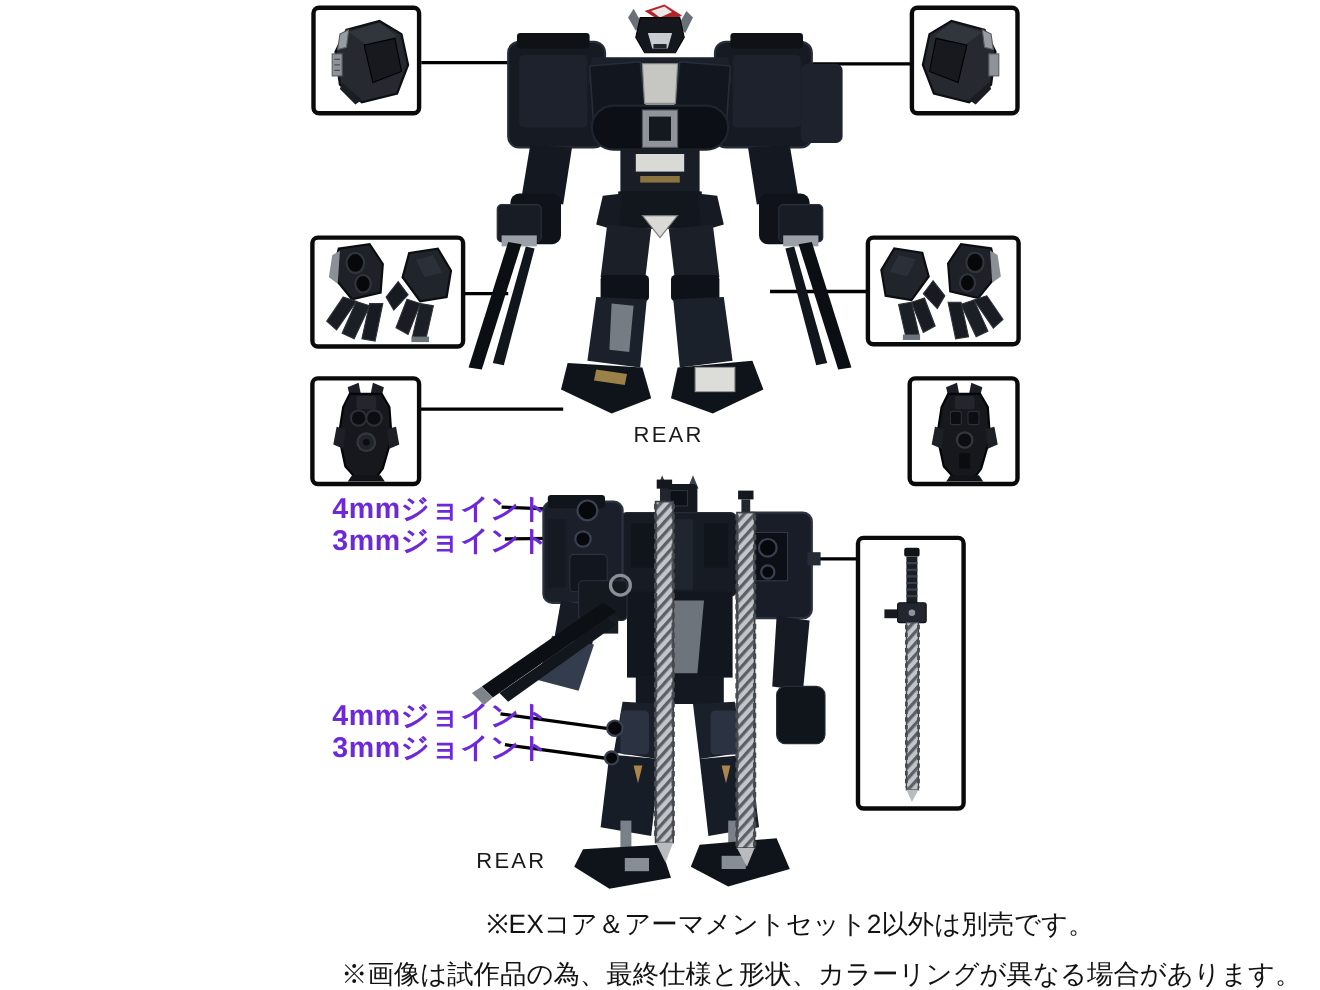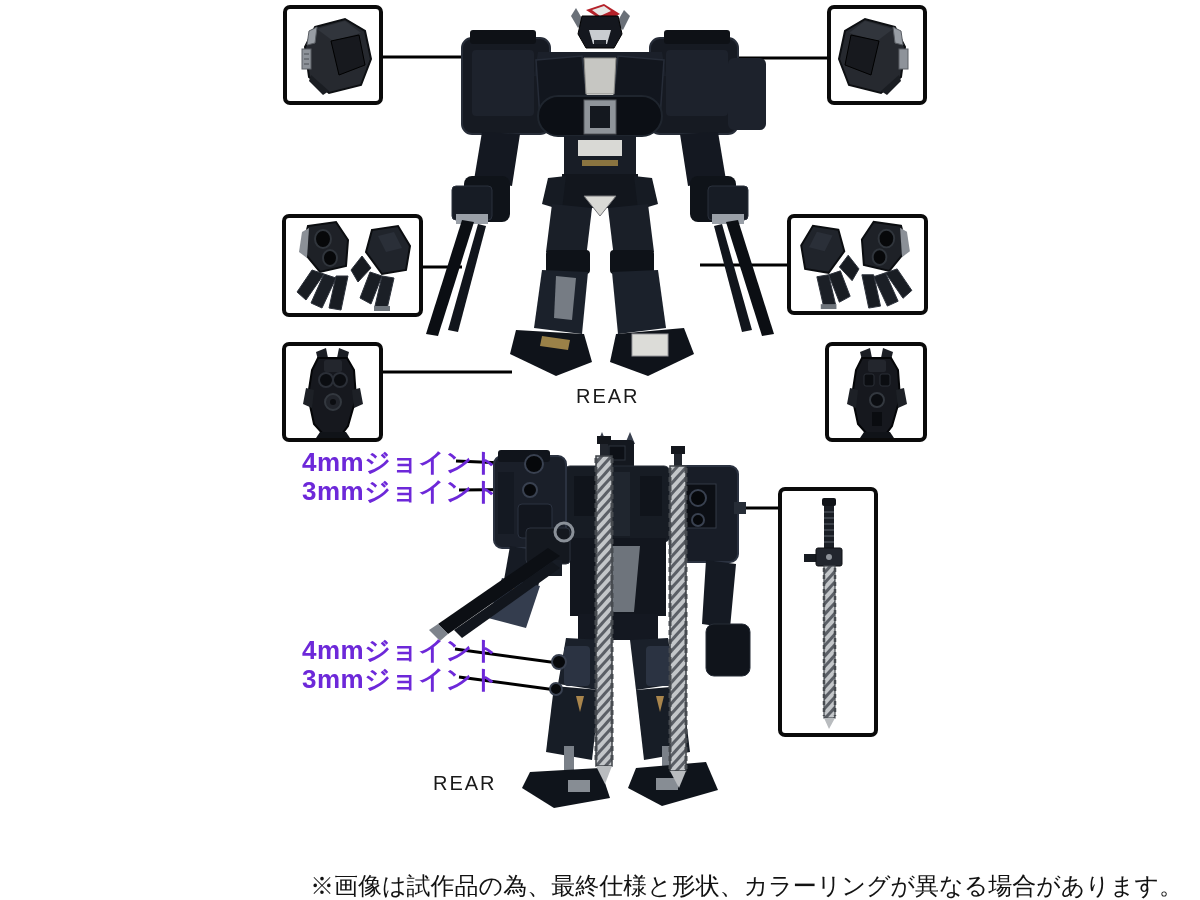--- a/index.html
+++ b/index.html
@@ -312,15 +312,16 @@
   </div>
 
   <div class="joint-label" style="left:302px; top:449px;">4mmジョイント</div>
   <div class="joint-label" style="left:302px; top:478px;">3mmジョイント</div>
   <div class="joint-label" style="left:302px; top:637px;">4mmジョイント</div>
   <div class="joint-label" style="left:302px; top:666px;">3mmジョイント</div>
 
   <div class="view-label" style="left:576px; top:385px;">REAR</div>
   <div class="view-label" style="left:433px; top:772px;">REAR</div>
 
+  <div class="disclaimer" style="right:205px; top:822px;">※EXコア＆アーマメントセット2以外は別売です。</div>
   <div class="disclaimer" style="right:17px; top:870px;">※画像は試作品の為、最終仕様と形状、カラーリングが異なる場合があります。</div>
 
 </div>
 
 </body></html>

